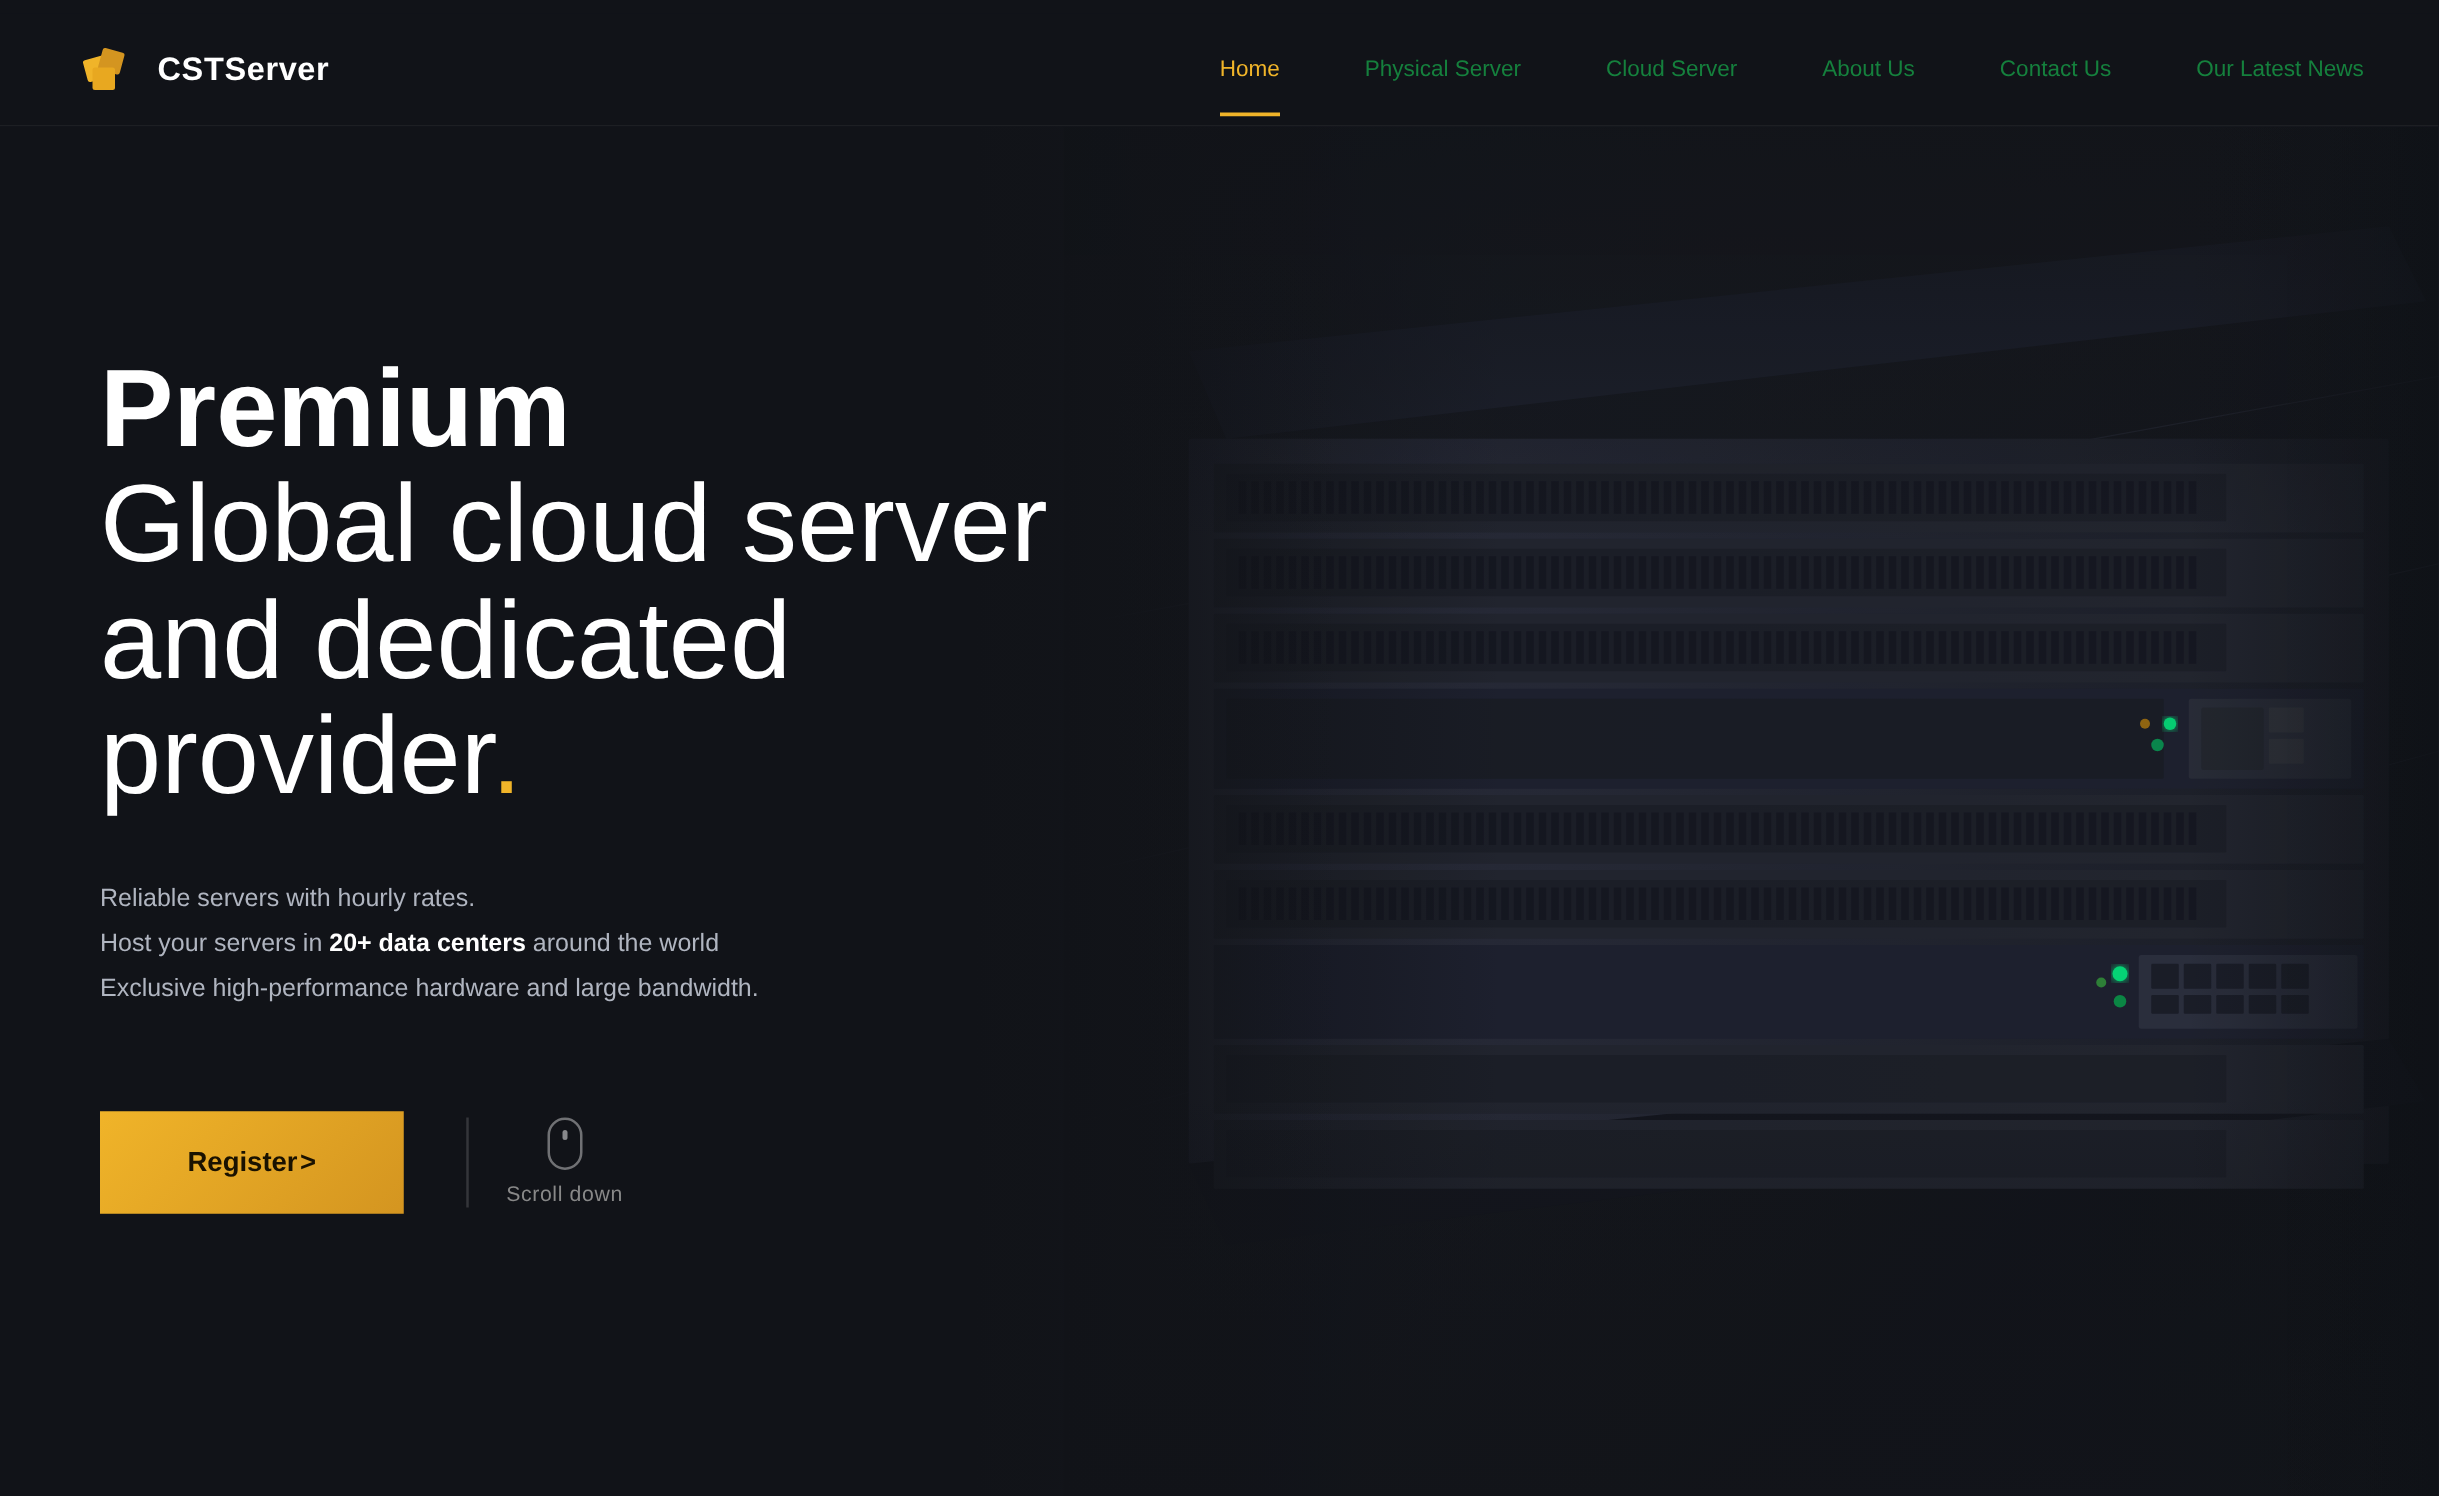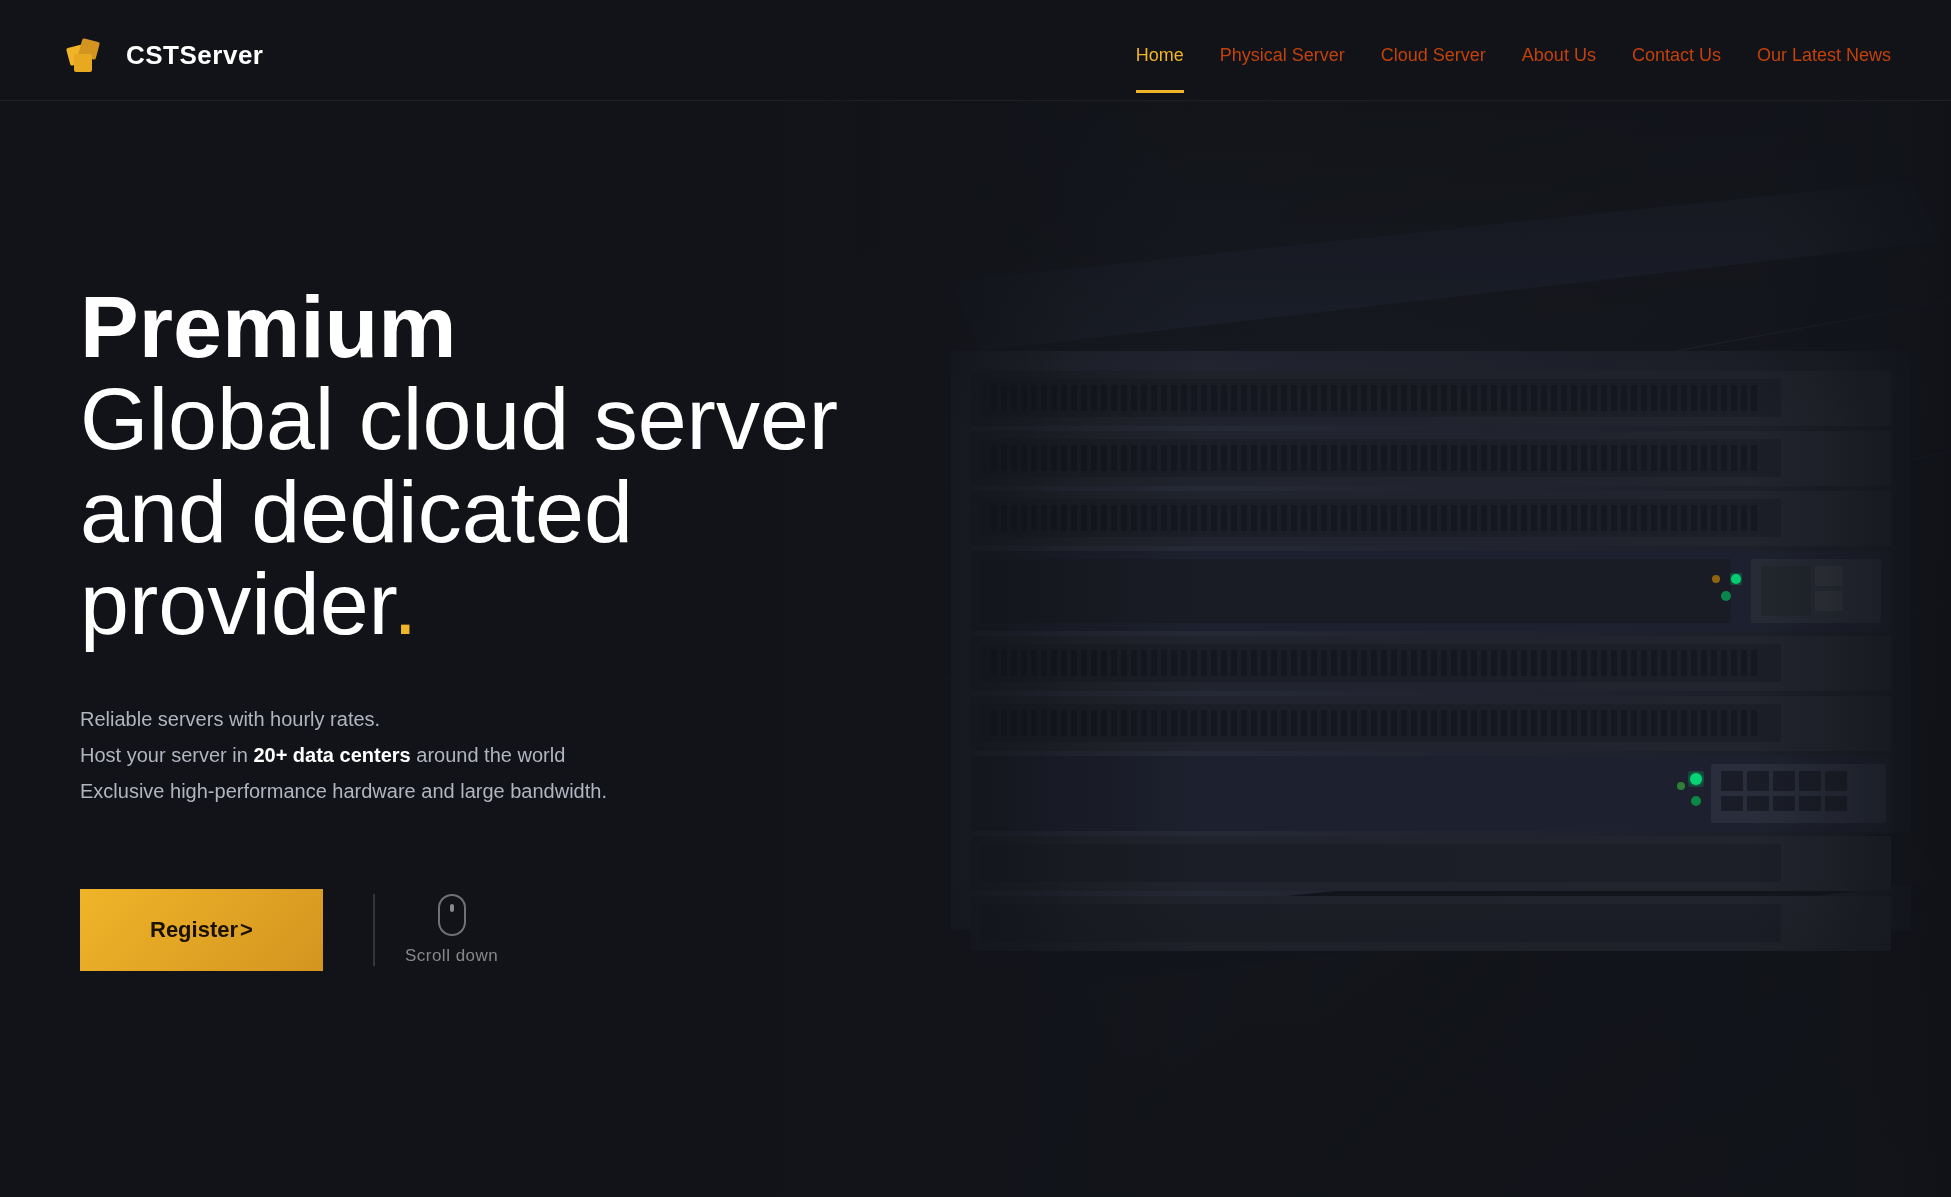--- a/index.html
+++ b/index.html
@@ -46,28 +46,28 @@
     .logo-text {
       font-size: 26px;
       font-weight: 700;
       color: #ffffff;
       letter-spacing: 0.5px;
     }
 
     .nav-links {
       display: flex;
       align-items: center;
-      gap: 36px;
+      gap: 68px;
       list-style: none;
     }
 
     .nav-links li a {
       text-decoration: none;
       font-size: 18px;
-      color: #c2410c;
+      color: #15803d;
       transition: color 0.2s;
     }
 
     .nav-links li a.active {
       color: #f0b429;
       position: relative;
     }
 
     .nav-links li a.active::after {
       content: '';
@@ -769,21 +769,21 @@
     <h1 class="hero-title">
       <span style="font-weight:900; display:block;">Premium</span>
       <span style="font-weight:400; display:block;">Global cloud server</span>
       <span style="font-weight:400; display:block;">and dedicated</span>
       <span style="font-weight:400; display:block;">provider<span style="color:#f0b429;">.</span></span>
     </h1>
 
     <div class="hero-subtitle">
       <p>Reliable servers with hourly rates.</p>
       <p>
-        <span>Host your server in </span><strong class="bold-highlight">20+ data centers</strong><span> around the world</span>
+        <span>Host your servers in </span><strong class="bold-highlight">20+ data centers</strong><span> around the world</span>
       </p>
       <p>Exclusive high-performance hardware and large bandwidth.</p>
     </div>
 
     <div class="hero-actions">
       <button class="register-btn">
         <span>Register</span>
         <span>&gt;</span>
       </button>
 

